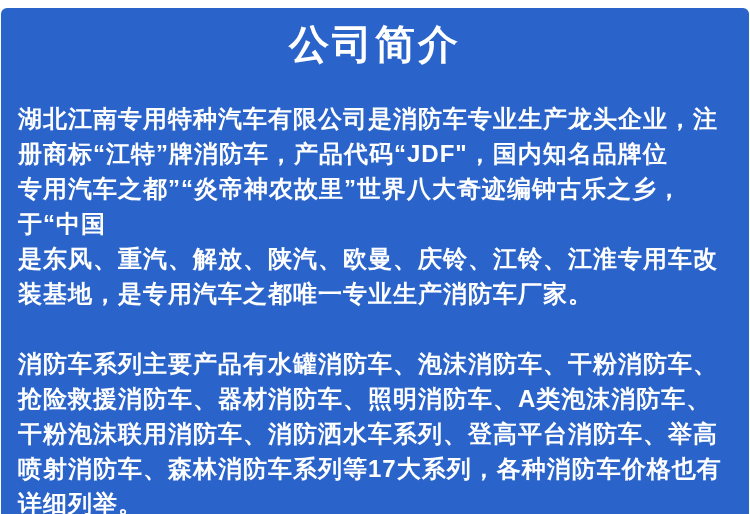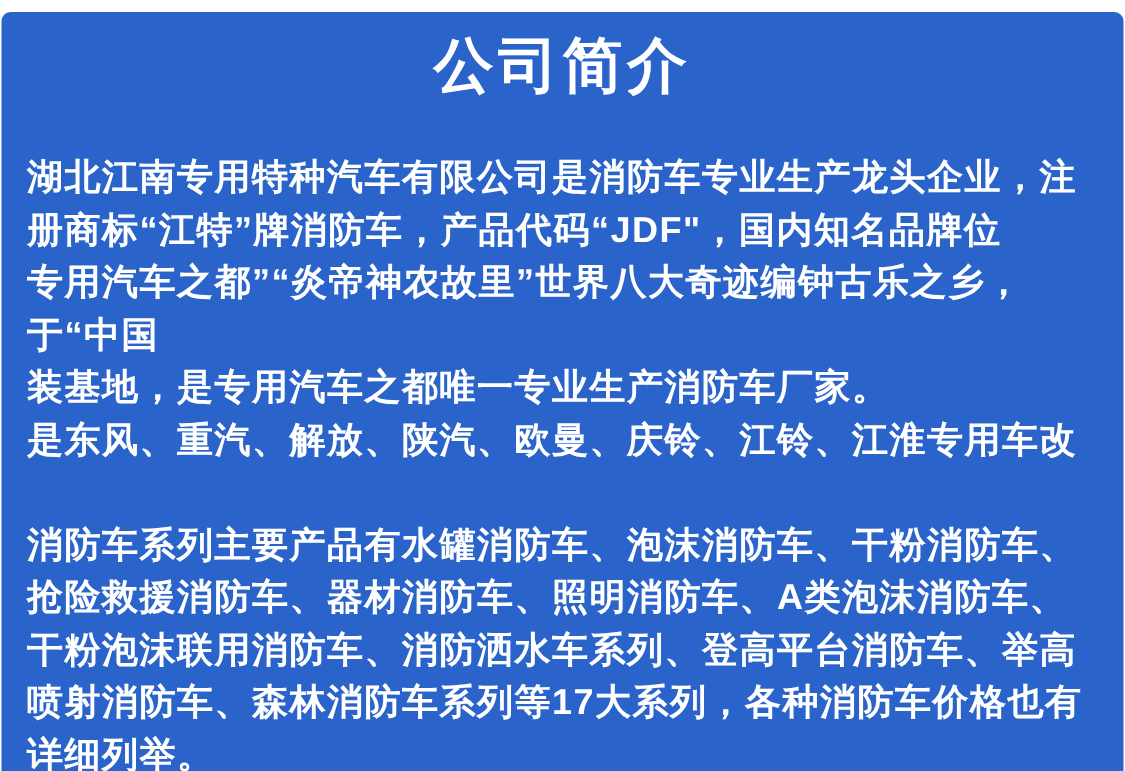--- a/index.html
+++ b/index.html
@@ -57,22 +57,22 @@
 
 <div class="page">
   <div class="panel">
     <h1 class="title">公司简介</h1>
     <div class="body-text">
       <div class="para">
         <div class="line">湖北江南专用特种汽车有限公司是消防车专业生产龙头企业，注</div>
         <div class="line">册商标“江特”牌消防车，产品代码“JDF"，国内知名品牌位</div>
         <div class="line">专用汽车之都”“炎帝神农故里”世界八大奇迹编钟古乐之乡，</div>
         <div class="line">于“中国</div>
+        <div class="line">是东风、重汽、解放、陕汽、欧曼、庆铃、江铃、江淮专用车改</div>
         <div class="line">装基地，是专用汽车之都唯一专业生产消防车厂家。</div>
-        <div class="line">是东风、重汽、解放、陕汽、欧曼、庆铃、江铃、江淮专用车改</div>
       </div>
       <div class="para">
         <div class="line">消防车系列主要产品有水罐消防车、泡沫消防车、干粉消防车、</div>
         <div class="line">抢险救援消防车、器材消防车、照明消防车、A类泡沫消防车、</div>
         <div class="line">干粉泡沫联用消防车、消防洒水车系列、登高平台消防车、举高</div>
         <div class="line">喷射消防车、森林消防车系列等17大系列，各种消防车价格也有</div>
         <div class="line">详细列举。</div>
       </div>
     </div>
   </div>

